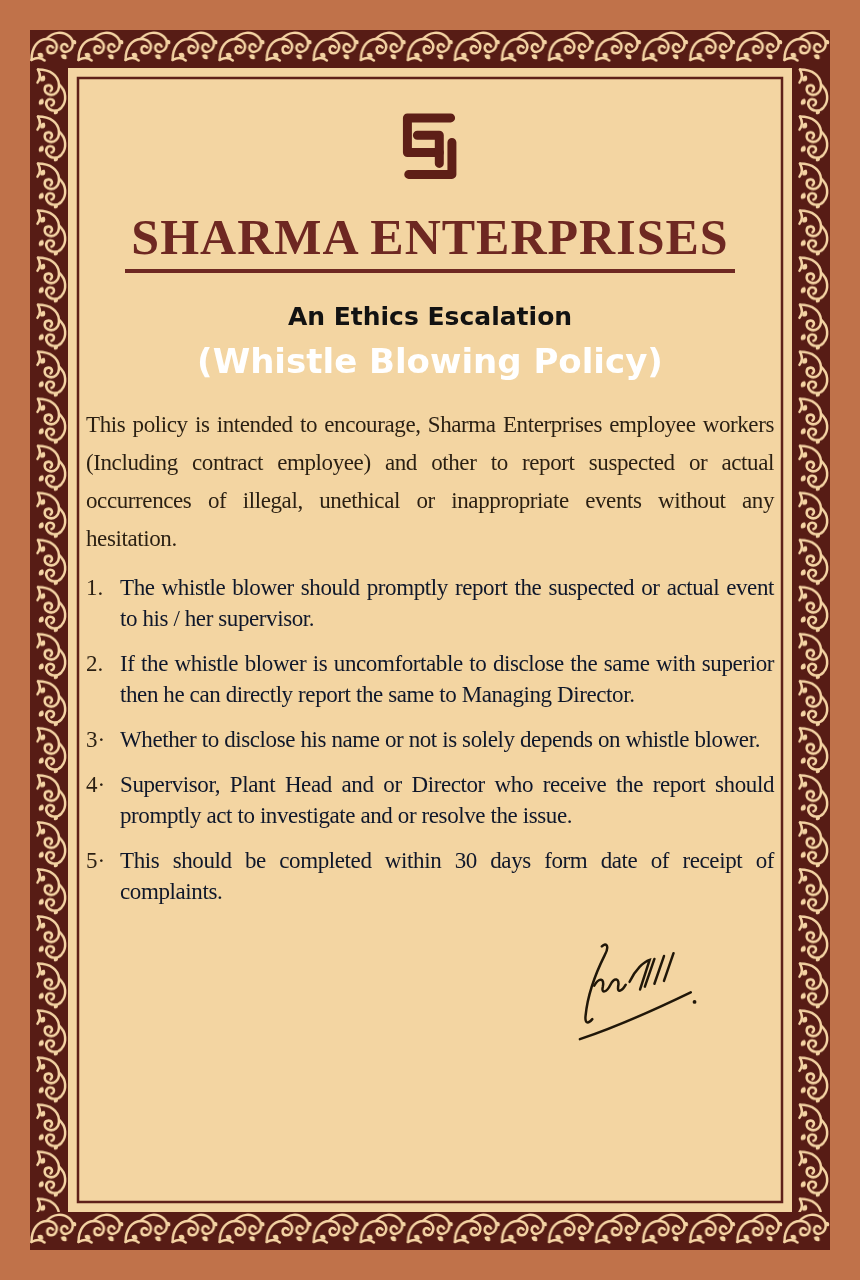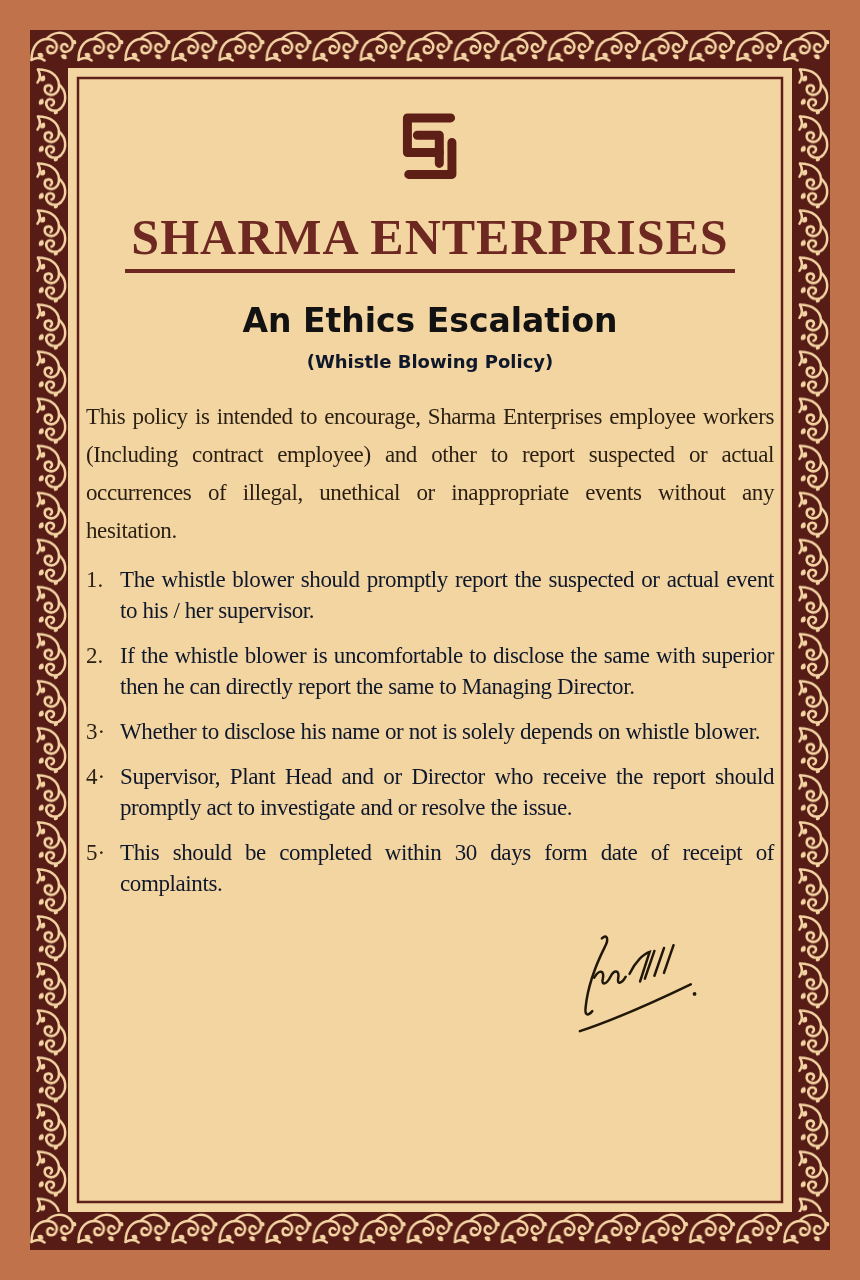--- a/index.html
+++ b/index.html
@@ -6,23 +6,23 @@
   .page{position:relative;width:860px;height:1280px;overflow:hidden;
         font-family:"Liberation Serif","DejaVu Serif",serif;}
   .bg{position:absolute;left:0;top:0;z-index:0;}
   .content{position:absolute;left:76px;top:76px;width:708px;height:1128px;
            z-index:1;box-sizing:border-box;padding:0 10px;}
   .logo-wrap{text-align:center;padding-top:26px;height:94px;}
   .company{margin:15px 0 0 0;text-align:center;font-weight:bold;
            font-size:50px;line-height:1.05;color:#6e2822;letter-spacing:1px;}
   .company span{display:inline-block;border-bottom:4px solid #6e2822;padding:0 6px 5px 6px;}
   .title{margin:30px 0 0 0;text-align:center;font-family:"DejaVu Sans","Liberation Sans",sans-serif;
-         font-weight:bold;font-size:33px;line-height:1.1;color:#121212;}
+         font-weight:bold;font-size:25px;line-height:1.1;color:#121212;}
   .subtitle{margin:13px 0 0 0;text-align:center;font-family:"DejaVu Sans","Liberation Sans",sans-serif;
-            font-weight:bold;font-size:18px;line-height:1.1;color:#0f172a;}
+            font-weight:bold;font-size:34px;line-height:1.1;color:#ffffff;}
   .intro{margin:26px 0 12px 0;font-size:23px;line-height:38px;letter-spacing:-0.4px;
          text-align:justify;color:#2a1f12;}
   .plist{margin-top:9px;}
   .item{display:flex;margin-top:14px;}
   .marker{flex:0 0 34px;font-size:23px;line-height:31px;color:#2a1f12;}
   .itext{flex:1;font-size:23px;line-height:31px;letter-spacing:-0.4px;
          text-align:justify;color:#0f172a;}
   .sign-block{margin:34px 14px 0 auto;width:236px;text-align:center;}
   .sig-svg{display:block;margin:0 auto;}
   .sig-name{margin-top:6px;font-size:29px;line-height:1.2;color:#2c2115;}

